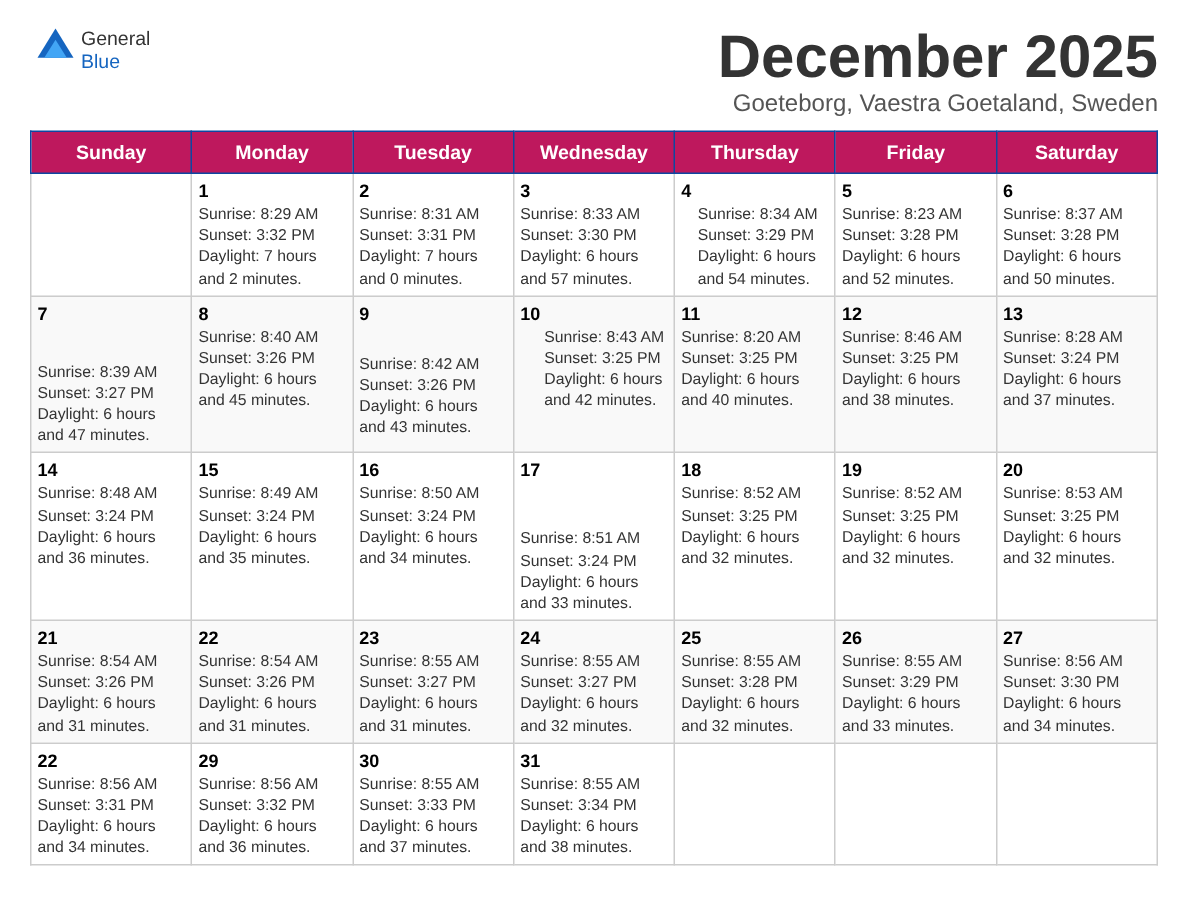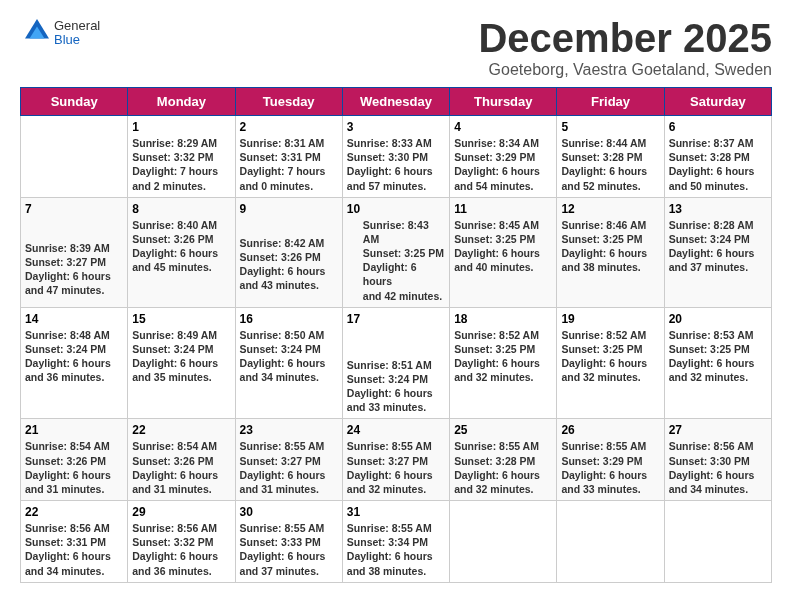--- a/index.html
+++ b/index.html
@@ -75,21 +75,20 @@
     .day-num {
       font-weight: bold;
       font-size: 12px;
       margin-bottom: 2px;
       display: block;
     }
     .day-info {
       color: #333;
       font-size: 10.5px;
       line-height: 1.35;
-      font-weight: bold;
     }
     .empty-cell { background: #fff !important; }
   </style>
 </head>
 <body>
 
 <div class="header-area">
   <div class="logo">
     <div>
       <svg class="logo-icon" viewBox="0 0 40 40">
@@ -139,28 +138,28 @@
         </td>
         <td>
           <span class="day-num">3</span>
           <div class="day-info" style="white-space: pre-line;">Sunrise: 8:33 AM
 Sunset: 3:30 PM
 Daylight: 6 hours
 and 57 minutes.</div>
         </td>
         <td>
           <span class="day-num">4</span>
-          <div class="day-info" style="white-space: pre-line;">Sunrise: 8:34 AM
+          <div class="day-info" style="white-space: pre-line; margin-left: 11px;">Sunrise: 8:34 AM
 Sunset: 3:29 PM
 Daylight: 6 hours
 and 54 minutes.</div>
         </td>
         <td>
           <span class="day-num">5</span>
-          <div class="day-info" style="white-space: pre-line;">Sunrise: 8:44 AM
+          <div class="day-info" style="white-space: pre-line;">Sunrise: 8:23 AM
 Sunset: 3:28 PM
 Daylight: 6 hours
 and 52 minutes.</div>
         </td>
         <td>
           <span class="day-num">6</span>
           <div class="day-info" style="white-space: pre-line;">Sunrise: 8:37 AM
 Sunset: 3:28 PM
 Daylight: 6 hours
 and 50 minutes.</div>
@@ -190,21 +189,21 @@
         </td>
         <td>
           <span class="day-num">10</span>
           <div class="day-info" style="white-space: pre-line; margin-left: 16px;">Sunrise: 8:43 AM
 Sunset: 3:25 PM
 Daylight: 6 hours
 and 42 minutes.</div>
         </td>
         <td>
           <span class="day-num">11</span>
-          <div class="day-info" style="white-space: pre-line;">Sunrise: 8:45 AM
+          <div class="day-info" style="white-space: pre-line;">Sunrise: 8:20 AM
 Sunset: 3:25 PM
 Daylight: 6 hours
 and 40 minutes.</div>
         </td>
         <td>
           <span class="day-num">12</span>
           <div class="day-info" style="white-space: pre-line;">Sunrise: 8:46 AM
 Sunset: 3:25 PM
 Daylight: 6 hours
 and 38 minutes.</div>

